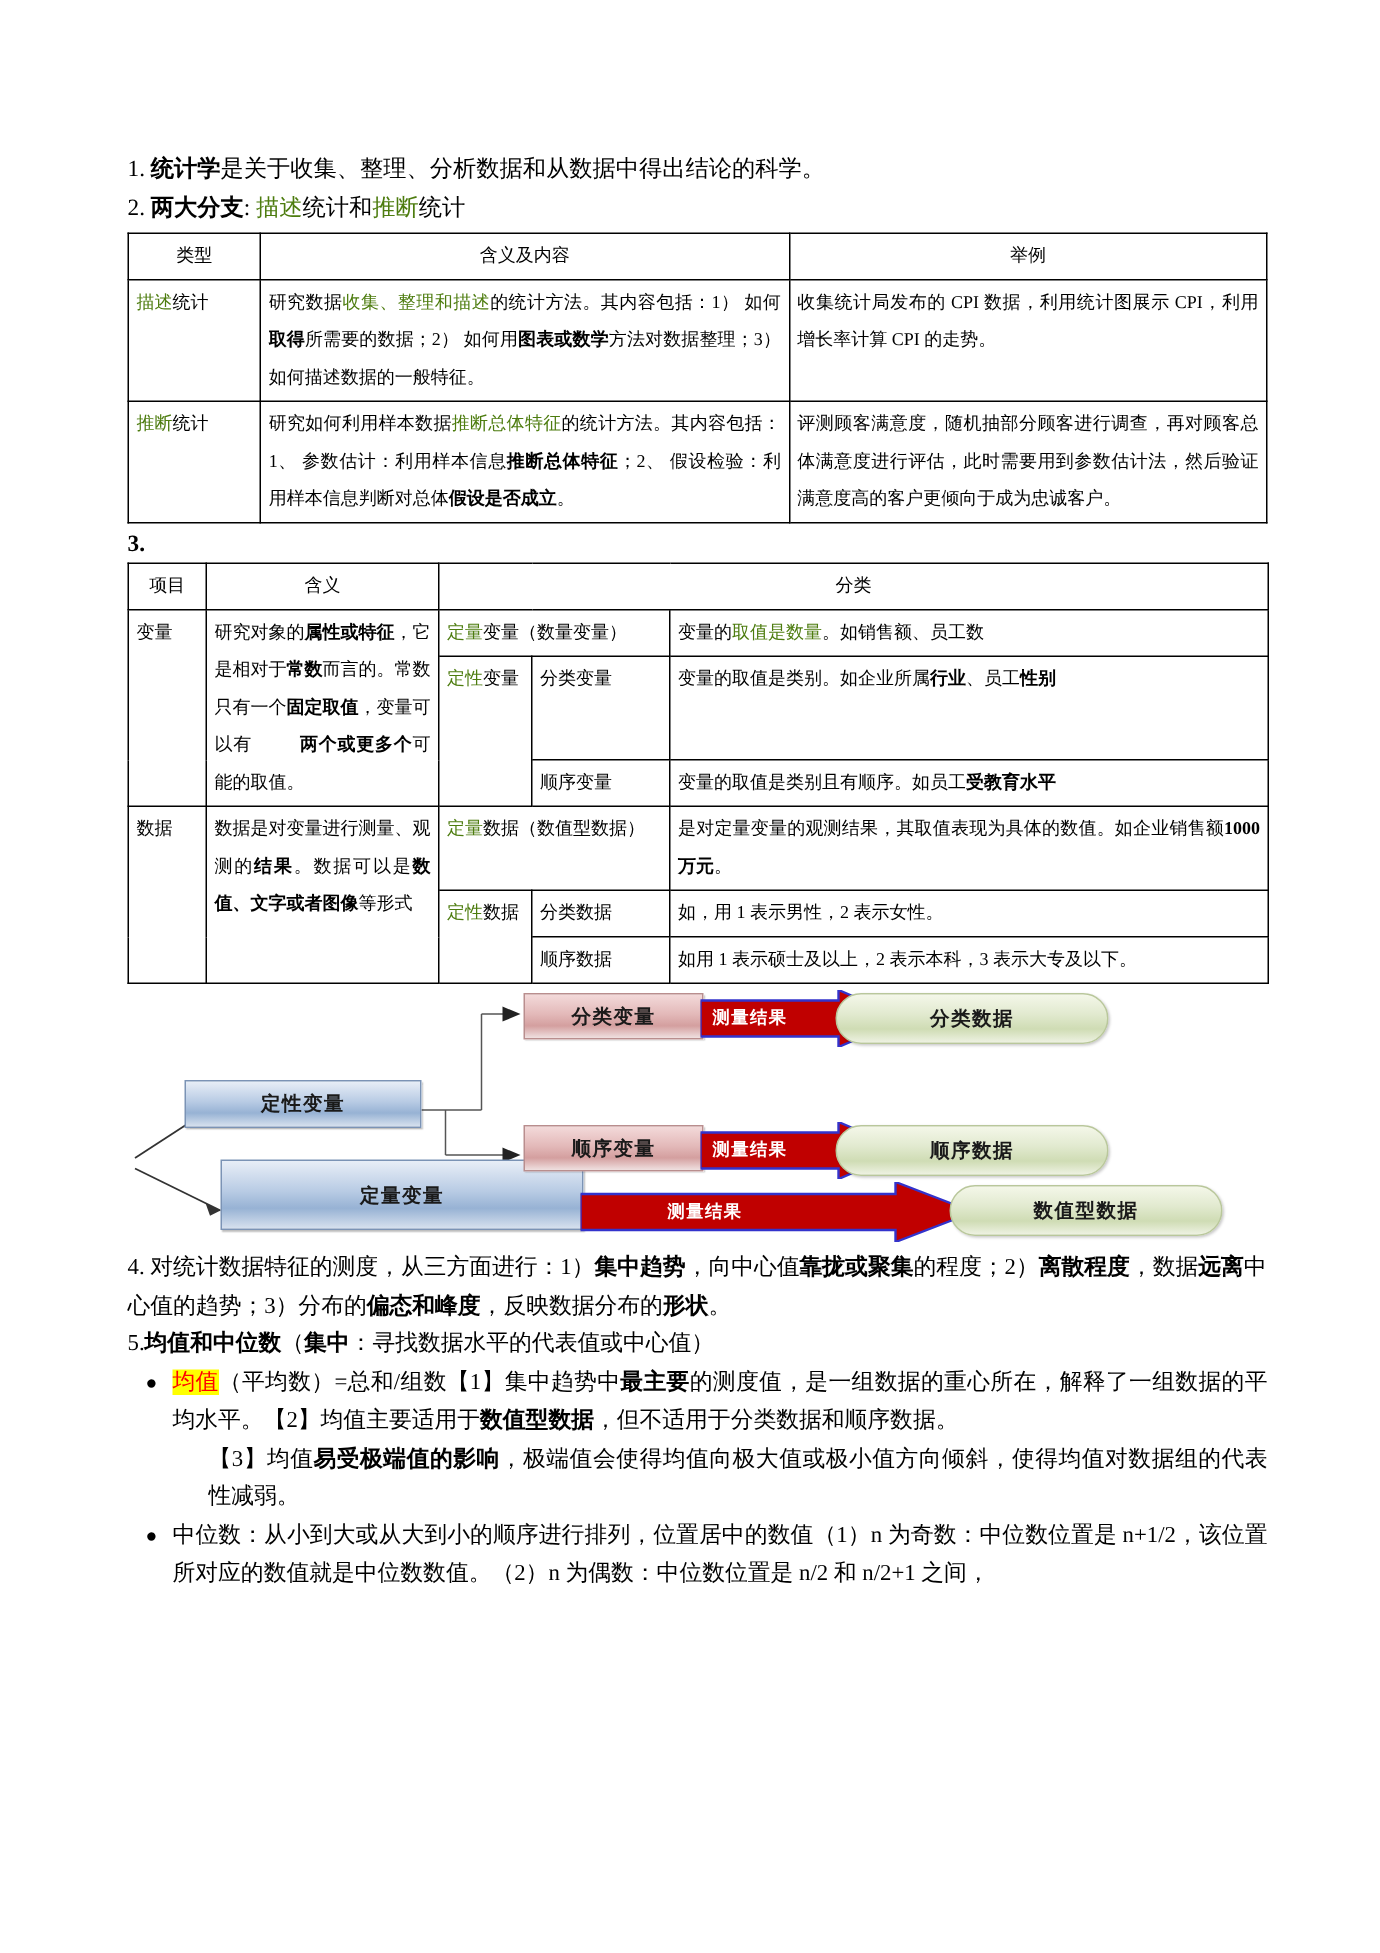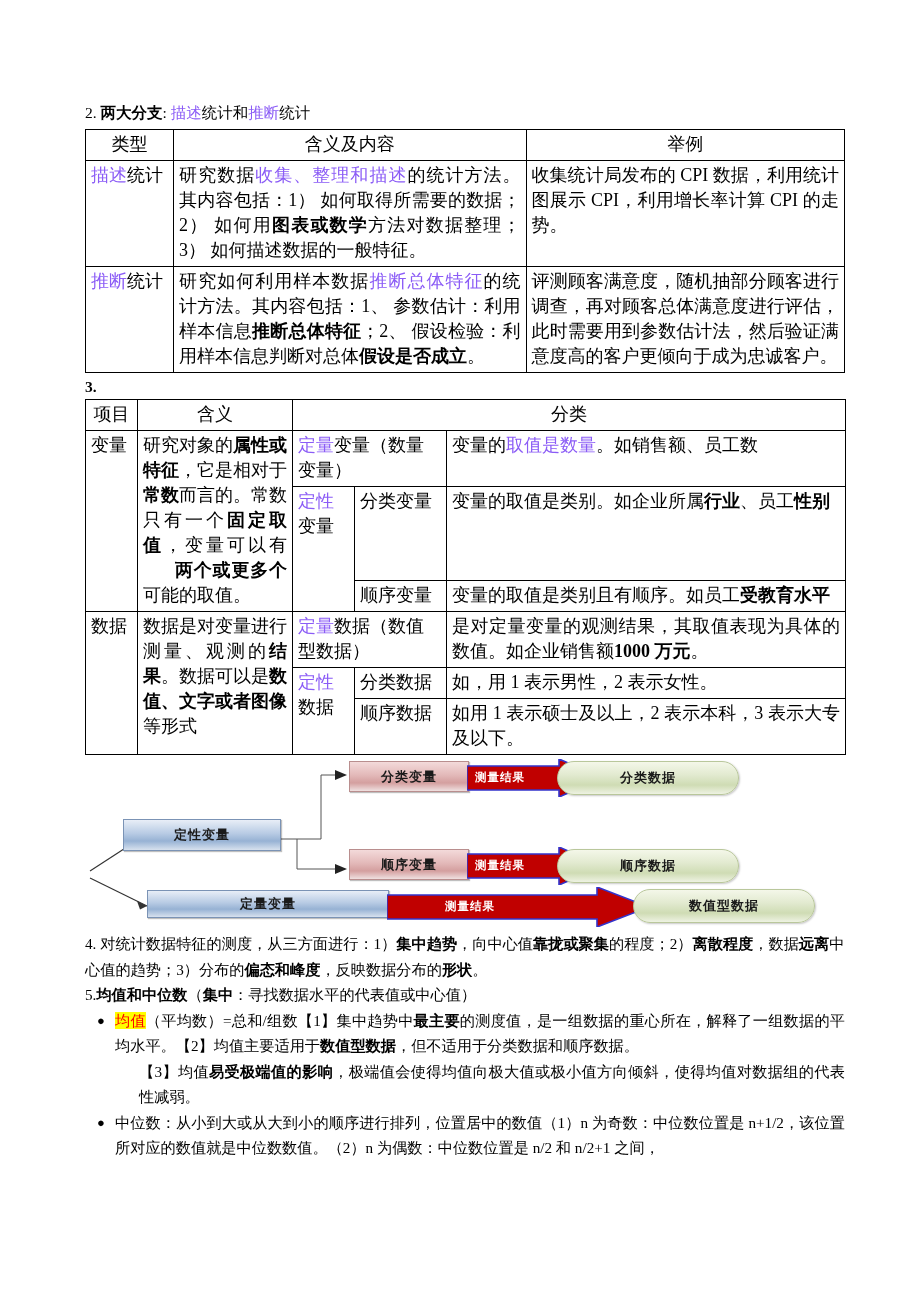--- a/index.html
+++ b/index.html
@@ -21,28 +21,28 @@
     box-sizing: border-box;
     padding: 100px 75px 0 85px;
   }
   .num-line {
     font-size: 15.5px;
     line-height: 25px;
     margin: 0 0 1px 0;
     white-space: nowrap;
   }
   b, .b { font-weight: bold; }
-  .red { color: #8b5cf6; }
+  .red { color: #4d7c0f; }
   .hl { background: #ffff00; color: #ff0000; }
 
   table.doc {
     border-collapse: collapse;
     width: 760px;
     table-layout: fixed;
-    font-size: 18px;
+    font-size: 12px;
     line-height: 25px;
   }
   table.doc td, table.doc th {
     border: 1px solid #000000;
     padding: 2px 5px 3px 5px;
     vertical-align: top;
     font-weight: normal;
     text-align: left;
   }
   table.doc th { text-align: center; }
@@ -133,20 +133,24 @@
     font-size: 13px;
   }
   .bullet-body { flex: 1 1 auto; }
   .indent2 { padding-left: 24px; }
 </style>
 </head>
 <body>
 
 <div id="page">
 
+  <div class="num-line">
+    <span>1.</span>
+    <b>统计学</b><span>是关于收集、整理、分析数据和从数据中得出结论的科学。</span>
+  </div>
   <div class="num-line">
     <span>2.</span>
     <b>两大分支</b><span>:</span>
     <span class="red">描述</span><span>统计和</span><span class="red">推断</span><span>统计</span>
   </div>
 
   <table class="doc" id="t1">
     <colgroup>
         <col class="c1">
         <col class="c2">
@@ -155,21 +159,21 @@
     <thead>
       <tr>
         <th>类型</th>
         <th>含义及内容</th>
         <th>举例</th>
       </tr>
     </thead>
     <tbody id="t1-body">
         <tr>
           <td class="ctr"><span class="red">描述</span><span>统计</span></td>
-          <td style="text-align: justify;"><span>研究数据</span><span class="red">收集、整理和描述</span><span>的统计方法。其内容包括：1）  如何</span><span style="font-weight: normal;">取得</span><span>所需要的数据；2）  如何用</span><span style="font-weight: bold;">图表或数学</span><span>方法对数据整理；3）  如何描述数据的一般</span><span style="font-weight: normal;">特征</span><span>。</span></td>
+          <td style="text-align: justify;"><span>研究数据</span><span class="red">收集、整理和描述</span><span>的统计方法。其内容包括：1）  如何</span><span style="font-weight: bold;">取得</span><span>所需要的数据；2）  如何用</span><span style="font-weight: bold;">图表或数学</span><span>方法对数据整理；3）  如何描述数据的一般</span><span style="font-weight: normal;">特征</span><span>。</span></td>
           <td style="text-align: justify;"><span>收集统计局发布的 CPI 数据，利用统计图展示 CPI，利用增长率计算 CPI 的走势。</span></td>
         </tr>
         <tr>
           <td class="ctr"><span class="red">推断</span><span>统计</span></td>
           <td style="text-align: justify;"><span>研究如何利用样本数据</span><span class="red">推断总体特征</span><span>的统计方法。其内容包括：1、 参数估计：利用样本信息</span><span style="font-weight: bold;">推断总体特征</span><span>；2、 假设检验：利用样本信息判断对总体</span><span style="font-weight: bold;">假设是否成立</span><span>。</span></td>
           <td style="text-align: justify;"><span>评测顾客满意度，随机抽部分顾客进行调查，再对顾客总体满意度进行评估，此时需要用到参数估计法，然后验证满意度高的客户更倾向于成为忠诚客户。</span></td>
         </tr>
       </tbody>
   </table>
 
@@ -242,21 +246,21 @@
 
       <line x1="212" y1="78" x2="212" y2="108" stroke="#555" stroke-width="1"></line>
       <line x1="212" y1="108" x2="252" y2="108" stroke="#555" stroke-width="1"></line>
       <polygon points="262,108 250,103 250,113" fill="#222"></polygon>
     </svg>
 
     <div class="dnode blue-box" style="left:38px; top:58px; width:158px; height:32px;">
       <span>定性变量</span>
     </div>
 
-    <div class="dnode blue-box" style="left:62px; top:129px; width:242px; height:28px;">
+    <div class="dnode blue-box" style="left:62px; top:111px; width:242px; height:47px;">
       <span>定量变量</span>
     </div>
 
     <div class="dnode pink-box" style="left:264px; top:0px; width:120px; height:31px;">
       <span>分类变量</span>
     </div>
 
     <div class="dnode pink-box" style="left:264px; top:88px; width:120px; height:31px;">
       <span>顺序变量</span>
     </div>

